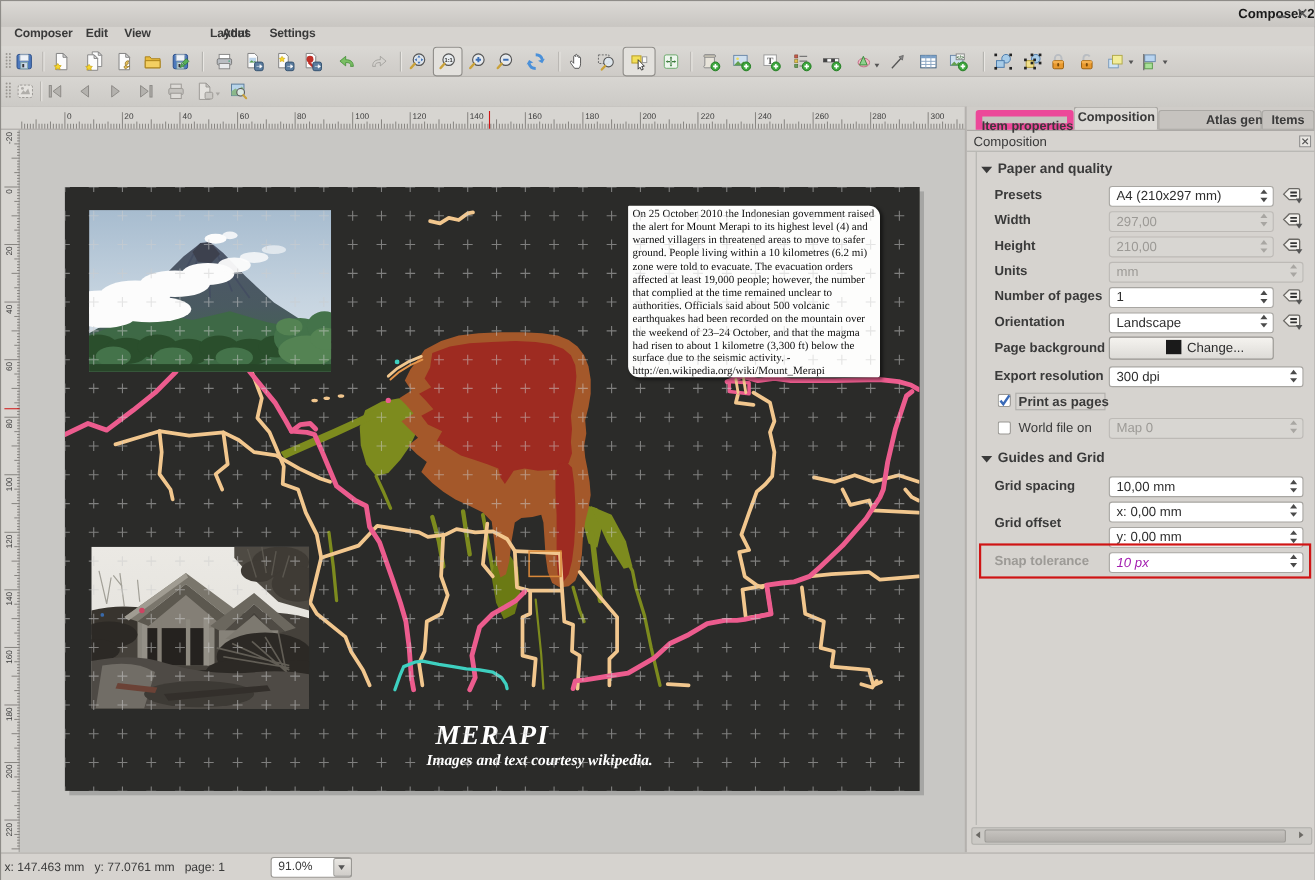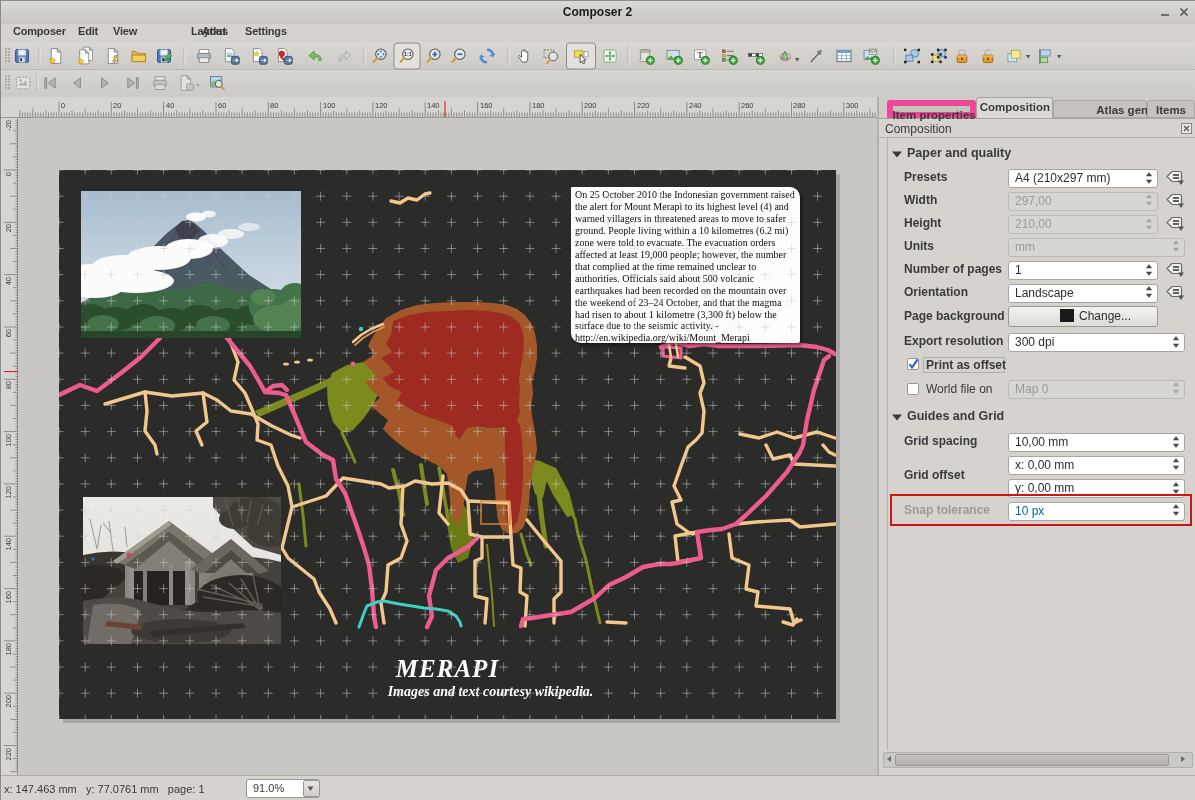--- a/index.html
+++ b/index.html
@@ -6,21 +6,21 @@
 #menubar { position:absolute; left:0; top:24px; width:1195px; height:17px; background:#d6d3cf; }
 .menu { position:absolute; top:1px; font-size:11px; font-weight:bold; letter-spacing:-0.2px; color:#3a3a3a; }
 #tb1bg { position:absolute; left:0; top:42px; width:1195px; height:27px; background:linear-gradient(#dad8d4,#cecbc7); border-bottom:1px solid #bab7b3; }
 #tb2bg { position:absolute; left:0; top:70px; width:1195px; height:27px; background:linear-gradient(#d8d6d2,#cccac6); border-bottom:1px solid #b4b1ad; }
 #canvas { position:absolute; left:0; top:118px; width:877px; height:657px; background:#c8c7c4; overflow:hidden; }
 #panel { position:absolute; left:879px; top:97px; width:316px; height:675px; background:#d6d3cf; }
 #statusbar { position:absolute; left:0; top:775px; width:1195px; height:25px; background:#d6d3cf; border-top:1px solid #b0ada9; font-size:11px; color:#3a3a3a; }
 </style></head>
 <body>
 <div id="titlebar">
- <div style="position:absolute;left:0;width:100%;text-align:center;top:5px;font-size:12px;font-weight:bold;color:#1a1a1a;">Composer 2</div>
+ <div style="position:absolute;left:0;width:100%;text-align:right;top:5px;font-size:12px;font-weight:bold;color:#1a1a1a;">Composer 2</div>
  <svg style="position:absolute;right:24px;top:6px" width="12" height="12">
       <path d="M2,9 h8" stroke="#555" stroke-width="1.6"></path>
     </svg>
  <svg style="position:absolute;right:5px;top:6px" width="12" height="12">
       <path d="M2.5,2.5 l7,7 M9.5,2.5 l-7,7" stroke="#555" stroke-width="1.6"></path>
     </svg>
 </div>
 <div id="menubar">
  <span class="menu" style="left:13px;">Composer</span>
  <span class="menu" style="left:78px;">Edit</span>
@@ -669,21 +669,21 @@
     <div style="position:absolute;left:136px;top:238px;font-size:12px;color:#2e2e2e;">300 dpi</div>
     <div style="position:absolute;left:290px;top:238px;width:14px;height:14px;"><svg width="14" height="14">
         <path d="M3.8,5.2 l3.2,-4 3.2,4 z" fill="#4a4a4a"></path>
         <path d="M3.8,8.8 h6.4 l-3.2,4 z" fill="#4a4a4a"></path>
       </svg></div>
     <svg style="position:absolute;left:28px;top:261px" width="13" height="13">
       <rect x="0.5" y="0.5" width="11" height="11" rx="1.5" fill="#fff" stroke="#9a9894"></rect>
       <path d="M2.5,6.2 l2.6,3.2 5.5,-8" stroke="#3a6ab8" stroke-width="2.2" fill="none"></path>
     </svg>
     <div style="position:absolute;left:44px;top:260px;width:80px;height:14px;border:1px solid #b0aeaa;"></div>
-    <div style="position:absolute;left:47px;top:261px;font-size:12px;color:#3a3a3a;font-weight:bold;">Print as offset</div>
+    <div style="position:absolute;left:47px;top:261px;font-size:12px;color:#3a3a3a;font-weight:bold;">Print as pages</div>
     <svg style="position:absolute;left:28px;top:286px" width="13" height="13">
       <rect x="0.5" y="0.5" width="11" height="11" rx="1.5" fill="#fff" stroke="#9a9894"></rect>
     </svg>
     <div style="position:absolute;left:47px;top:285px;font-size:12px;color:#3a3a3a;font-weight:normal;">World file on</div>
     <div style="position:absolute;left:129px;top:283px;width:175px;height:17px;background:#d8d6d2;border:1px solid #bdbab6;border-radius:3px;"></div>
     <div style="position:absolute;left:136px;top:285px;font-size:12px;color:#9c9a96;">Map 0</div>
     <div style="position:absolute;left:290px;top:284px;width:14px;height:14px;"><svg width="14" height="14">
         <path d="M3.8,5.2 l3.2,-4 3.2,4 z" fill="#a8a6a2"></path>
         <path d="M3.8,8.8 h6.4 l-3.2,4 z" fill="#a8a6a2"></path>
       </svg></div>
@@ -706,21 +706,21 @@
       </svg></div>
     <div style="position:absolute;left:25px;top:371px;font-size:12px;color:#3a3a3a;font-weight:bold;">Grid offset</div>
     <div style="position:absolute;left:129px;top:382px;width:175px;height:17px;background:#ffffff;border:1px solid #a8a6a2;border-radius:3px;"></div>
     <div style="position:absolute;left:136px;top:384px;font-size:12px;color:#2e2e2e;">y: 0,00 mm</div>
     <div style="position:absolute;left:290px;top:384px;width:14px;height:14px;"><svg width="14" height="14">
         <path d="M3.8,5.2 l3.2,-4 3.2,4 z" fill="#4a4a4a"></path>
         <path d="M3.8,8.8 h6.4 l-3.2,4 z" fill="#4a4a4a"></path>
       </svg></div>
     <div style="position:absolute;left:25px;top:406px;font-size:12px;color:#9c9a96;font-weight:bold;">Snap tolerance</div>
     <div style="position:absolute;left:129px;top:405px;width:175px;height:17px;background:#ffffff;border:1px solid #a8a6a2;border-radius:3px;"></div>
-    <div style="position:absolute;left:136px;top:407px;font-size:12px;color:#0369a1;">10 px</div>
+    <div style="position:absolute;left:136px;top:407px;font-size:12px;color:#a21caf;font-style:italic;">10 px</div>
     <div style="position:absolute;left:290px;top:406px;width:14px;height:14px;"><svg width="14" height="14">
         <path d="M3.8,5.2 l3.2,-4 3.2,4 z" fill="#4a4a4a"></path>
         <path d="M3.8,8.8 h6.4 l-3.2,4 z" fill="#4a4a4a"></path>
       </svg></div>
     <div style="position:absolute;left:11px;top:397px;width:298px;height:28px;border:2px solid #cf1414;z-index:5;"></div>
     <div style="position:absolute;left:4px;top:655px;width:308px;height:14px;background:#cbc9c5;border:1px solid #b0aeaa;border-radius:2px;"></div>
     <div style="position:absolute;left:16px;top:657px;width:272px;height:10px;background:linear-gradient(#c6c3bf,#b2afab);border:1px solid #9a9894;border-radius:2px;"></div>
     <svg style="position:absolute;left:6px;top:658px" width="8" height="8">
       <path d="M6,1 l-4,3 4,3 z" fill="#6a6864"></path>
     </svg>

